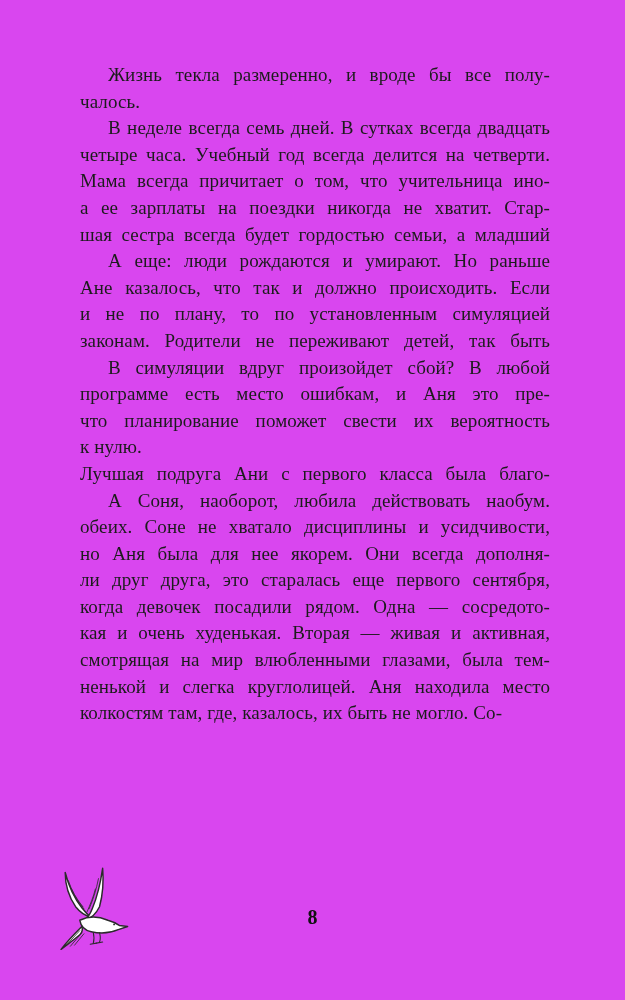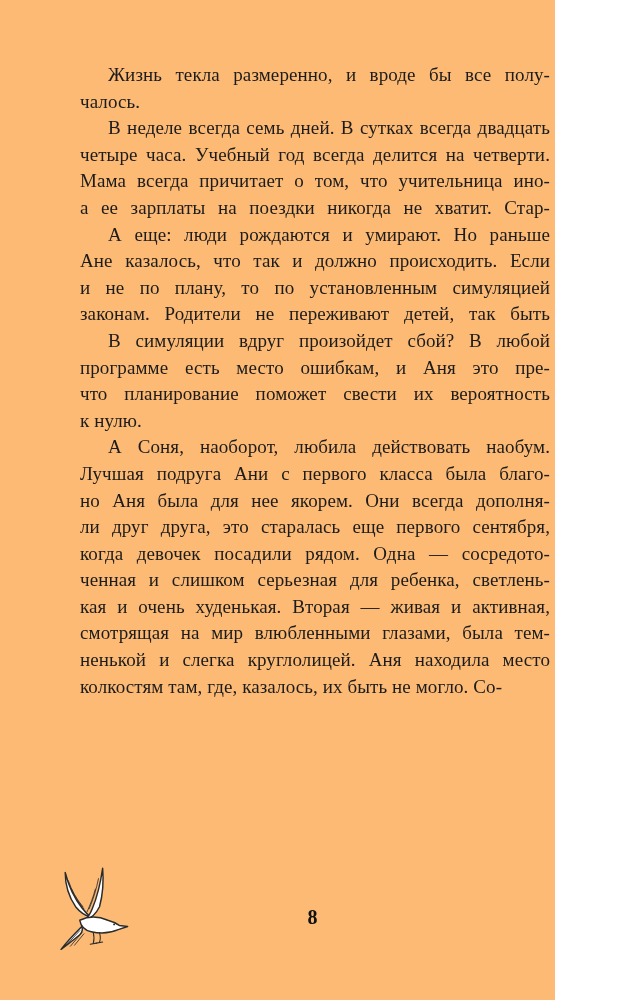--- a/index.html
+++ b/index.html
@@ -2,23 +2,23 @@
 <html lang="ru"><head>
 <meta charset="utf-8">
 <style>
   html, body {
     margin: 0;
     padding: 0;
     background: #ffffff;
   }
   .page {
     position: relative;
-    width: 555px;
+    width: 625px;
     height: 1000px;
-    background: #fdba74;
+    background: #d946ef;
     overflow: hidden;
     font-family: "Liberation Serif", serif;
     color: #1c1c1c;
   }
   .text-block {
     position: absolute;
     left: 80px;
     top: 62px;
     width: 470px;
     font-size: 19px;
@@ -64,40 +64,41 @@
   <div class="text-block">
       <div class="paragraph">
         <div class="line first just">Жизнь текла размеренно, и вроде бы все полу-</div>
         <div class="line">чалось.</div>
       </div>
       <div class="paragraph">
         <div class="line first just">В неделе всегда семь дней. В сутках всегда двадцать</div>
         <div class="line just">четыре часа. Учебный год всегда делится на четверти.</div>
         <div class="line just">Мама всегда причитает о том, что учительница ино-</div>
         <div class="line just">а ее зарплаты на поездки никогда не хватит. Стар-</div>
+        <div class="line just">шая сестра всегда будет гордостью семьи, а младший</div>
       </div>
       <div class="paragraph">
         <div class="line first just">А еще: люди рождаются и умирают. Но раньше</div>
         <div class="line just">Ане казалось, что так и должно происходить. Если</div>
         <div class="line just">и не по плану, то по установленным симуляцией</div>
         <div class="line just">законам. Родители не переживают детей, так быть</div>
       </div>
       <div class="paragraph">
         <div class="line first just">В симуляции вдруг произойдет сбой? В любой</div>
         <div class="line just">программе есть место ошибкам, и Аня это пре-</div>
         <div class="line just">что планирование поможет свести их вероятность</div>
         <div class="line">к нулю.</div>
       </div>
       <div class="paragraph">
+        <div class="line just">Лучшая подруга Ани с первого класса была благо-</div>
         <div class="line first just">А Соня, наоборот, любила действовать наобум.</div>
-        <div class="line just">Лучшая подруга Ани с первого класса была благо-</div>
+        <div class="line just">обеих. Соне не хватало дисциплины и усидчивости,</div>
         <div class="line just">но Аня была для нее якорем. Они всегда дополня-</div>
         <div class="line just">ли друг друга, это старалась еще первого сентября,</div>
         <div class="line just">когда девочек посадили рядом. Одна — сосредото-</div>
-        <div class="line just">ченная и слишком серьезная для ребенка, светлень-</div>
         <div class="line just">кая и очень худенькая. Вторая — живая и активная,</div>
         <div class="line just">смотрящая на мир влюбленными глазами, была тем-</div>
         <div class="line just">ненькой и слегка круглолицей. Аня находила место</div>
         <div class="line">колкостям там, где, казалось, их быть не могло. Со-</div>
       </div>
     </div>
 
   <div class="seagull">
     <svg viewBox="0 0 100 100" width="104" height="104" xmlns="http://www.w3.org/2000/svg">
       <g fill="none" stroke="#2b2b2b" stroke-width="1.4" stroke-linecap="round" stroke-linejoin="round">

